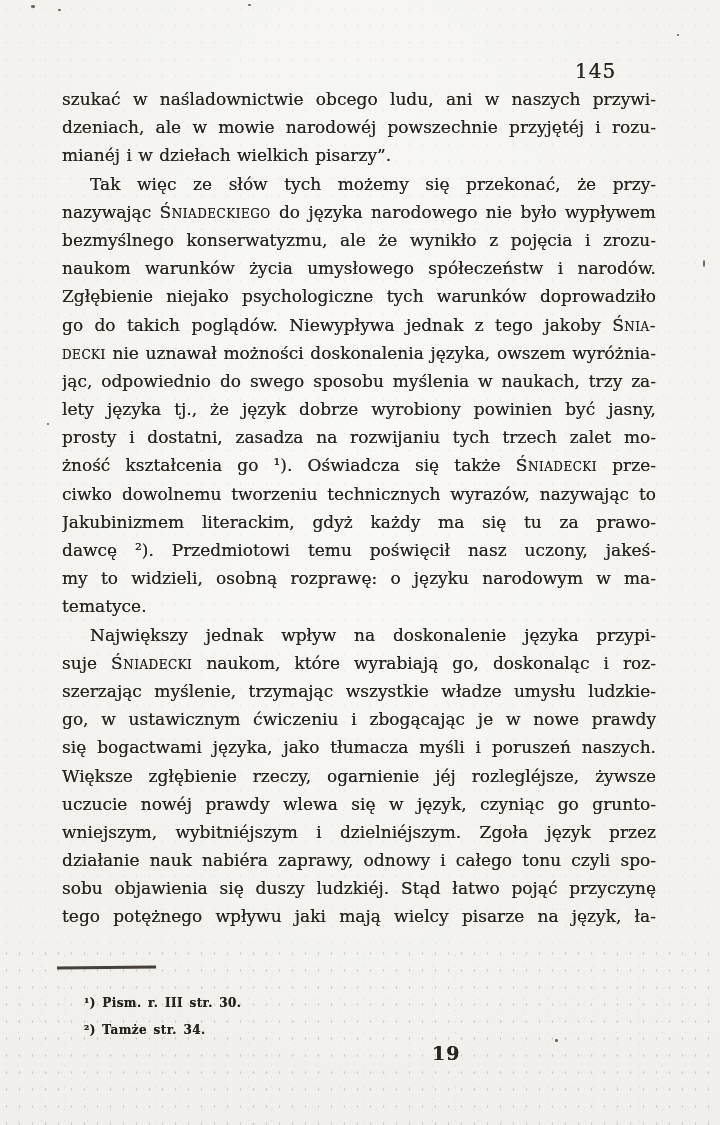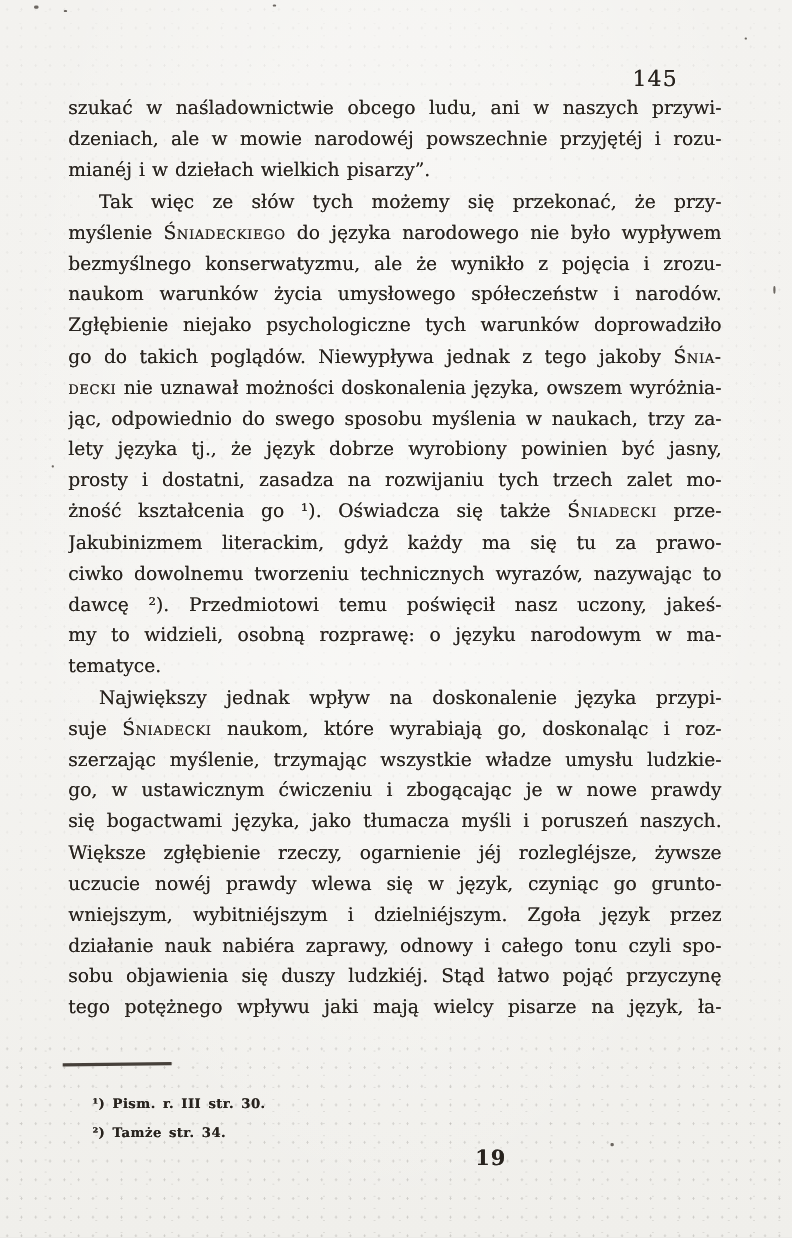--- a/index.html
+++ b/index.html
@@ -81,32 +81,32 @@
   <div class="noise-layer noise-top"></div>
   <div class="noise-layer noise-bottom"></div>
 
   <div class="pagenum">145</div>
 
   <div class="body-text" id="body-text">
       <div class="line"><span>szukać w naśladownictwie obcego ludu, ani w naszych przywi-</span></div>
       <div class="line"><span>dzeniach, ale w mowie narodowéj powszechnie przyjętéj i rozu-</span></div>
       <div class="line short"><span>mianéj i w dziełach wielkich pisarzy”.</span></div>
       <div class="line indent"><span>Tak więc ze słów tych możemy się przekonać, że przy-</span></div>
-      <div class="line"><span>myślenie </span><span class="sc">Śniadeckiego</span><span> do języka narodowego nie było wypływem</span></div>
+      <div class="line"><span>nazywając </span><span class="sc">Śniadeckiego</span><span> do języka narodowego nie było wypływem</span></div>
       <div class="line"><span>bezmyślnego konserwatyzmu, ale że wynikło z pojęcia i zrozu-</span></div>
       <div class="line"><span>naukom warunków życia umysłowego spółeczeństw i narodów.</span></div>
       <div class="line"><span>Zgłębienie niejako psychologiczne tych warunków doprowadziło</span></div>
       <div class="line"><span>go do takich poglądów. Niewypływa jednak z tego jakoby </span><span class="sc">Śnia-</span></div>
       <div class="line"><span class="sc">decki</span><span> nie uznawał możności doskonalenia języka, owszem wyróżnia-</span></div>
       <div class="line"><span>jąc, odpowiednio do swego sposobu myślenia w naukach, trzy za-</span></div>
       <div class="line"><span>lety języka tj., że język dobrze wyrobiony powinien być jasny,</span></div>
       <div class="line"><span>prosty i dostatni, zasadza na rozwijaniu tych trzech zalet mo-</span></div>
       <div class="line"><span>żność kształcenia go ¹). Oświadcza się także </span><span class="sc">Śniadecki</span><span> prze-</span></div>
+      <div class="line"><span>ciwko dowolnemu tworzeniu technicznych wyrazów, nazywając to</span></div>
       <div class="line"><span>Jakubinizmem literackim, gdyż każdy ma się tu za prawo-</span></div>
-      <div class="line"><span>ciwko dowolnemu tworzeniu technicznych wyrazów, nazywając to</span></div>
       <div class="line"><span>dawcę ²). Przedmiotowi temu poświęcił nasz uczony, jakeś-</span></div>
       <div class="line"><span>my to widzieli, osobną rozprawę: o języku narodowym w ma-</span></div>
       <div class="line short"><span>tematyce.</span></div>
       <div class="line indent"><span>Największy jednak wpływ na doskonalenie języka przypi-</span></div>
       <div class="line"><span>suje </span><span class="sc">Śniadecki</span><span> naukom, które wyrabiają go, doskonaląc i roz-</span></div>
       <div class="line"><span>szerzając myślenie, trzymając wszystkie władze umysłu ludzkie-</span></div>
       <div class="line"><span>go, w ustawicznym ćwiczeniu i zbogącając je w nowe prawdy</span></div>
       <div class="line"><span>się bogactwami języka, jako tłumacza myśli i poruszeń naszych.</span></div>
       <div class="line"><span>Większe zgłębienie rzeczy, ogarnienie jéj rozlegléjsze, żywsze</span></div>
       <div class="line"><span>uczucie nowéj prawdy wlewa się w język, czyniąc go grunto-</span></div>

